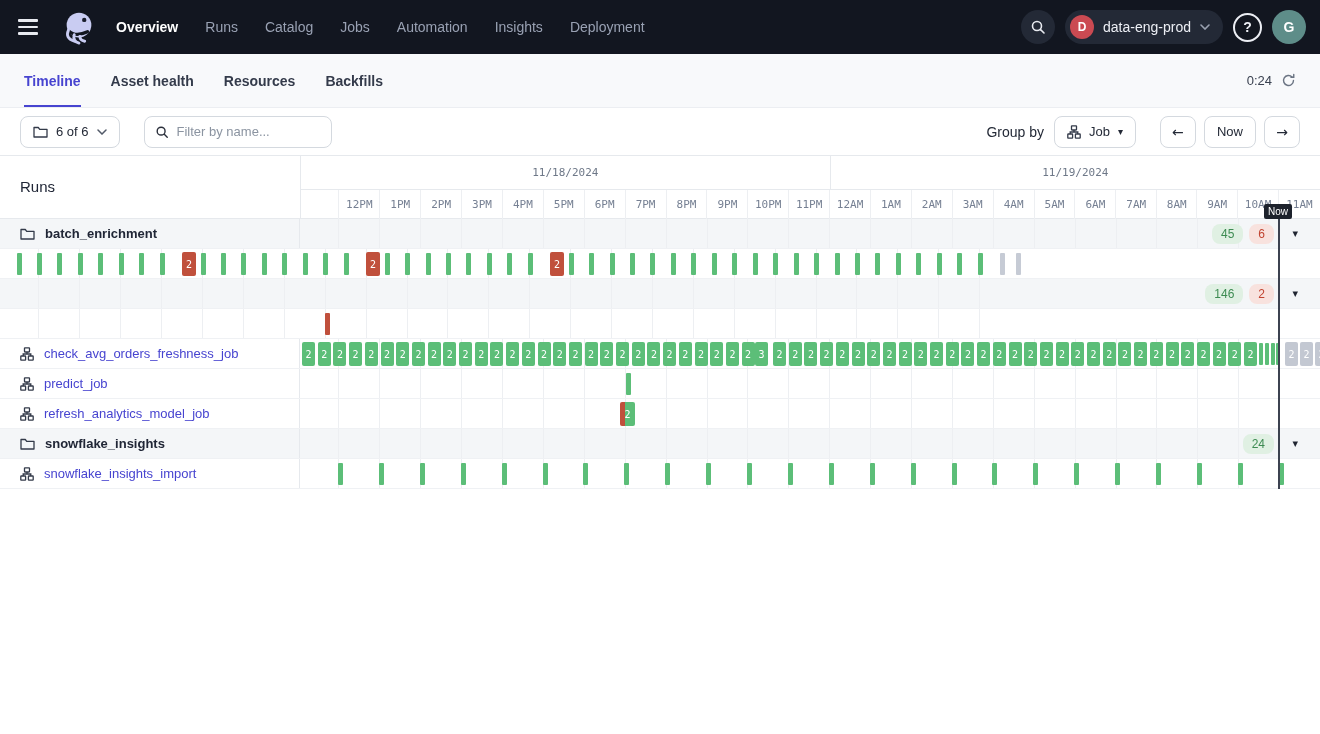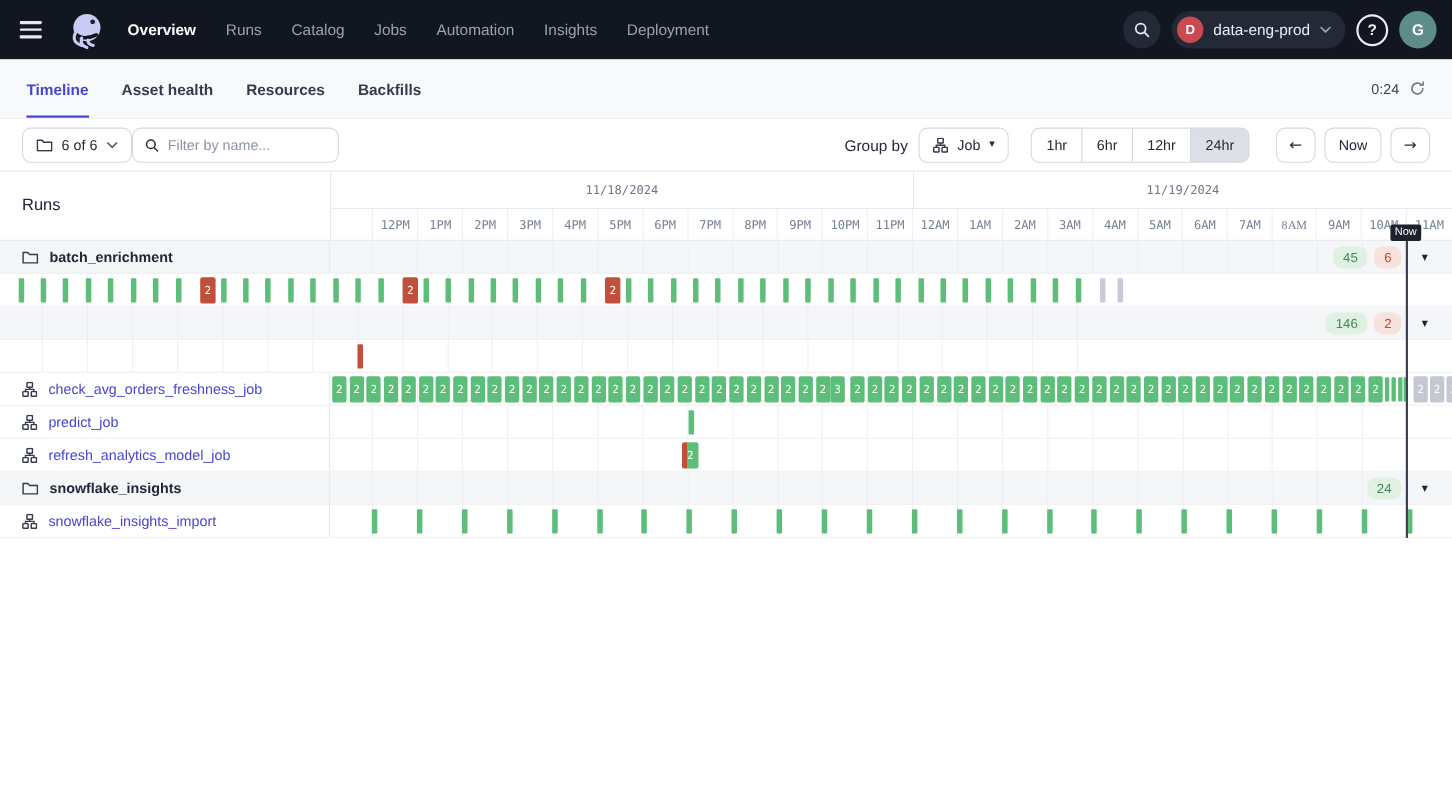--- a/index.html
+++ b/index.html
@@ -24,21 +24,21 @@
   .ws-name{color:#ECEEF4;font-size:14px;}
   .help-circle{width:29px;height:29px;border-radius:50%;border:2px solid #ECEEF4;color:#ECEEF4;font-size:14px;font-weight:700;display:flex;align-items:center;justify-content:center;cursor:pointer;}
   .avatar{width:34px;height:34px;border-radius:50%;background:#5E8D89;color:#fff;font-size:14px;font-weight:600;display:flex;align-items:center;justify-content:center;cursor:pointer;}
   
   .tabbar{height:54px;background:#F8F9FB;display:flex;align-items:stretch;padding:0 24px;border-bottom:1px solid #ECEEF2;}
   .tabs{display:flex;gap:30px;}
   .tab{display:flex;align-items:center;font-size:14px;font-weight:600;color:#343B4B;cursor:pointer;border-bottom:2px solid transparent;padding-top:2px;}
   .tab.active{color:var(--accent);border-bottom-color:var(--accent);}
   .timer{margin-left:auto;display:flex;align-items:center;gap:9px;color:#3A4150;font-size:13px;}
   
-  .toolbar{height:47px;display:flex;align-items:center;padding:0 20px;background:#fff;gap:0;}
+  .toolbar{height:47px;display:flex;align-items:center;padding:0 20px;background:#fff;gap:24px;}
   .btn{height:32px;border:1px solid #D4D9DF;border-radius:8px;background:#fff;display:inline-flex;align-items:center;gap:8px;padding:0 12px;font-size:13px;color:#232936;cursor:pointer;white-space:nowrap;}
   .filter-wrap{position:relative;display:flex;align-items:center;}
   .filter-wrap svg{position:absolute;left:11px;}
   .filter-input{height:32px;width:188px;border:1px solid #D4D9DF;border-radius:8px;padding:0 10px 0 32px;font-size:13px;color:#232936;outline:none;font-family:"Liberation Sans",sans-serif;}
   .filter-input::placeholder{color:#8B94A1;}
   .toolbar-right{margin-left:auto;display:flex;align-items:center;gap:8px;}
   .groupby-label{font-size:14px;color:#232936;margin-right:2px;}
   .seg{display:flex;margin-left:12px;}
   .seg .seg-btn{height:32px;border:1px solid #D4D9DF;background:#fff;font-size:13px;color:#232936;padding:0 13px;margin-left:-1px;cursor:pointer;font-family:"Liberation Sans",sans-serif;}
   .seg .seg-btn:first-child{border-radius:8px 0 0 8px;margin-left:0;}
@@ -172,26 +172,20 @@
     <div class="btn">
       <svg width="14" height="14" viewBox="0 0 14 14" fill="none" stroke="#333A49" stroke-width="1.3">
           <rect x="4.5" y="0.8" width="5" height="4.2" rx="0.5"></rect>
           <rect x="0.8" y="9" width="4.8" height="4.2" rx="0.5"></rect>
           <rect x="8.4" y="9" width="4.8" height="4.2" rx="0.5"></rect>
           <path d="M7 5v2M7 7H3.2v2M7 7h3.8v2"></path>
         </svg>
       <span>Job</span>
       <span class="solid-caret">▾</span>
     </div>
-    <div class="seg">
-        <button class="seg-btn">1hr</button>
-        <button class="seg-btn">6hr</button>
-        <button class="seg-btn">12hr</button>
-        <button class="seg-btn active">24hr</button>
-      </div>
     <div style="width:8px"></div>
     <div class="btn nav-btn">
         <span>←</span>
       </div>
     <div class="btn">
         <span>Now</span>
       </div>
     <div class="btn nav-btn">
         <span>→</span>
       </div>
@@ -220,21 +214,21 @@
         <div class="hour-cell" style="width: 40.9px;">10PM</div>
         <div class="hour-cell" style="width: 40.9px;">11PM</div>
         <div class="hour-cell" style="width: 40.9px;">12AM</div>
         <div class="hour-cell" style="width: 40.9px;">1AM</div>
         <div class="hour-cell" style="width: 40.9px;">2AM</div>
         <div class="hour-cell" style="width: 40.9px;">3AM</div>
         <div class="hour-cell" style="width: 40.9px;">4AM</div>
         <div class="hour-cell" style="width: 40.9px;">5AM</div>
         <div class="hour-cell" style="width: 40.9px;">6AM</div>
         <div class="hour-cell" style="width: 40.9px;">7AM</div>
-        <div class="hour-cell" style="width: 40px; font-family: Liberation Serif, serif;">8AM</div>
+        <div class="hour-cell" style="width: 40px;">8AM</div>
         <div class="hour-cell" style="width: 40.9px;">9AM</div>
         <div class="hour-cell" style="width: 40.9px;">10AM</div>
         <div class="hour-cell" style="width: 40.9px;">11AM</div>
       </div>
     <div class="now-badge" style="left: 1264px;">Now</div>
   </div>
   <div class="tl-rows">
       <div class="tl-row group">
         <div class="row-label">
           <svg width="15" height="13" viewBox="0 0 15 13" fill="none" stroke="#333A49" stroke-width="1.3" stroke-linejoin="round">

